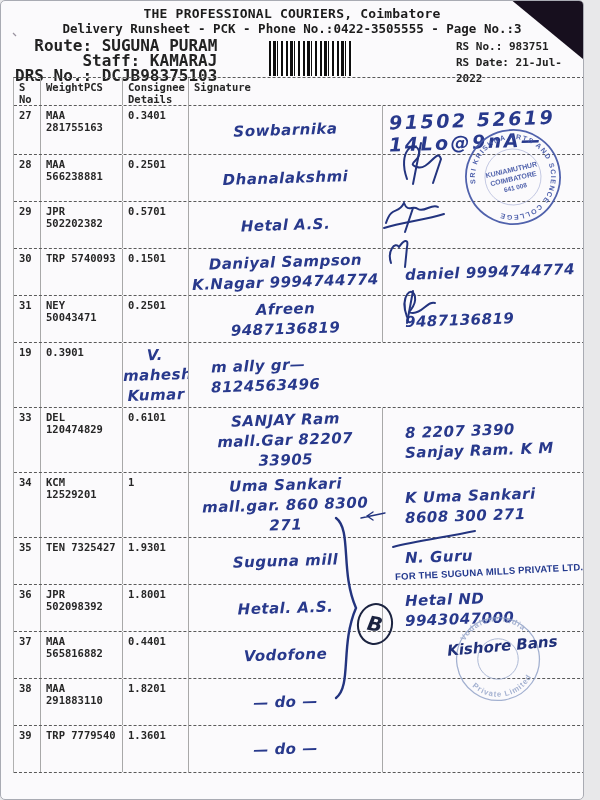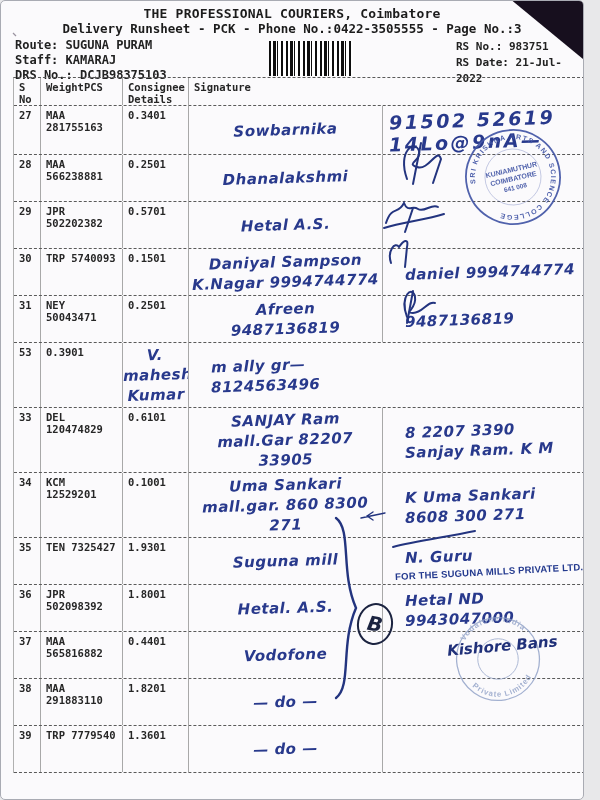--- a/index.html
+++ b/index.html
@@ -5,22 +5,22 @@
   html,body { margin:0; padding:0; background:#e8e8ea; }
   .page { position:relative; width:584px; height:800px; background:#fbfafc;
           font-family:"DejaVu Sans Mono", monospace; overflow:hidden;
           border:1px solid #a9abb3; border-radius:5px; box-sizing:border-box; }
   .corner-fold { position:absolute; top:0; right:0; width:80px; height:58px;
           background:#170f1e; -webkit-clip-path:polygon(12% 0,100% 0,100% 100%); clip-path:polygon(12% 0,100% 0,100% 100%); }
   .title { position:absolute; top:5px; left:0; right:0; text-align:center;
           font-weight:bold; font-size:13px; color:#1c1c1c; letter-spacing:.2px; }
   .subtitle { position:absolute; top:20px; left:0; right:0; text-align:center;
           font-weight:bold; font-size:12.5px; color:#1c1c1c; }
-  .meta-left { position:absolute; left:14px; top:37px; font-size:12px; font-weight:bold;
-          color:#222; line-height:15px; }
+  .meta-left { position:absolute; left:14px; top:37px; font-size:16px; font-weight:bold;
+          color:#222; line-height:15px;text-align:right; }
   .meta-right { position:absolute; left:455px; top:38px; font-size:11px; font-weight:bold;
           color:#222; line-height:16px; }
   .barcode { position:absolute; left:268px; top:40px; width:84px; height:35px;
           background:repeating-linear-gradient(90deg,#0e0e0e 0 2px,#fff 2px 4px,#0e0e0e 4px 7px,
           #fff 7px 8px,#0e0e0e 8px 9px,#fff 9px 12px,#0e0e0e 12px 14px,#fff 14px 17px); }
   .tbl { position:absolute; left:12px; top:76px; width:586px;
           border-top:1px dashed #5a5a5a; border-left:1px solid #b0b0b0; }
   .tr { display:grid; grid-template-columns:26px 82px 66px 194px auto;
           border-bottom:1px dashed #5a5a5a; min-height:46px; position:relative; }
   .tr.head { min-height:17px; }
@@ -150,21 +150,21 @@
       <div class="td c-wrap">
             <div class="hw c-line">Afreen</div>
             <div class="hw c-line">9487136819</div>
           </div>
       <div class="td s-wrap">
             <div class="hw s-line">9487136819</div>
           </div>
     </div>
 
     <div class="tr">
-      <div class="td">53</div>
+      <div class="td">19</div>
       <div class="td wp">
         <span>0.390</span>
         <span>1</span>
       </div>
       <div class="td c-wrap">
             <div class="hw c-line">V. mahesh Kumar</div>
           </div>
       <div class="td s-wrap">
             <div class="hw s-line">m ally gr—</div>
             <div class="hw s-line">8124563496</div>
@@ -185,21 +185,20 @@
       <div class="td s-wrap">
             <div class="hw s-line">8 2207 3390</div>
             <div class="hw s-line">Sanjay Ram. K M</div>
           </div>
     </div>
 
     <div class="tr">
       <div class="td">34</div>
       <div class="td">KCM 12529201</div>
       <div class="td wp">
-        <span>0.100</span>
         <span>1</span>
       </div>
       <div class="td c-wrap">
             <div class="hw c-line">Uma Sankari</div>
             <div class="hw c-line">mall.gar. 860 8300 271</div>
           </div>
       <div class="td s-wrap">
             <div class="hw s-line">K Uma Sankari</div>
             <div class="hw s-line">8608 300 271</div>
           </div>

